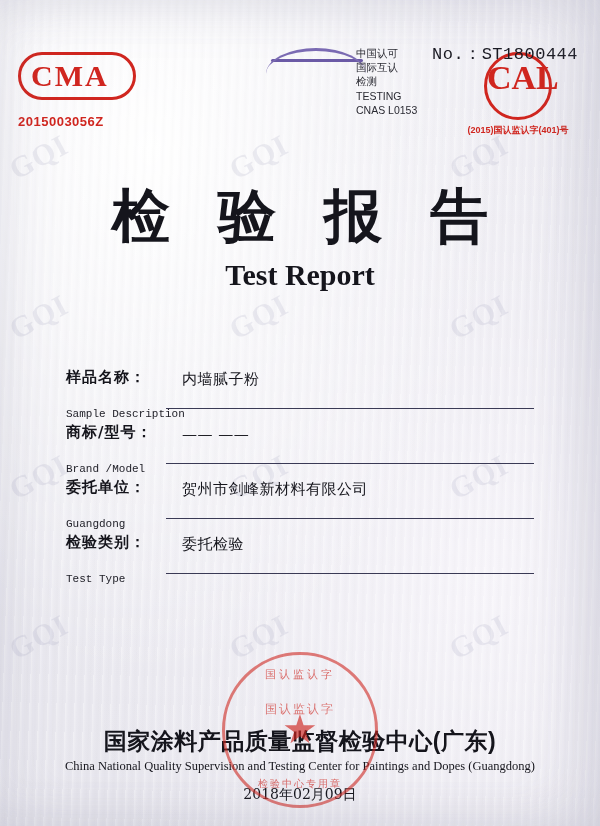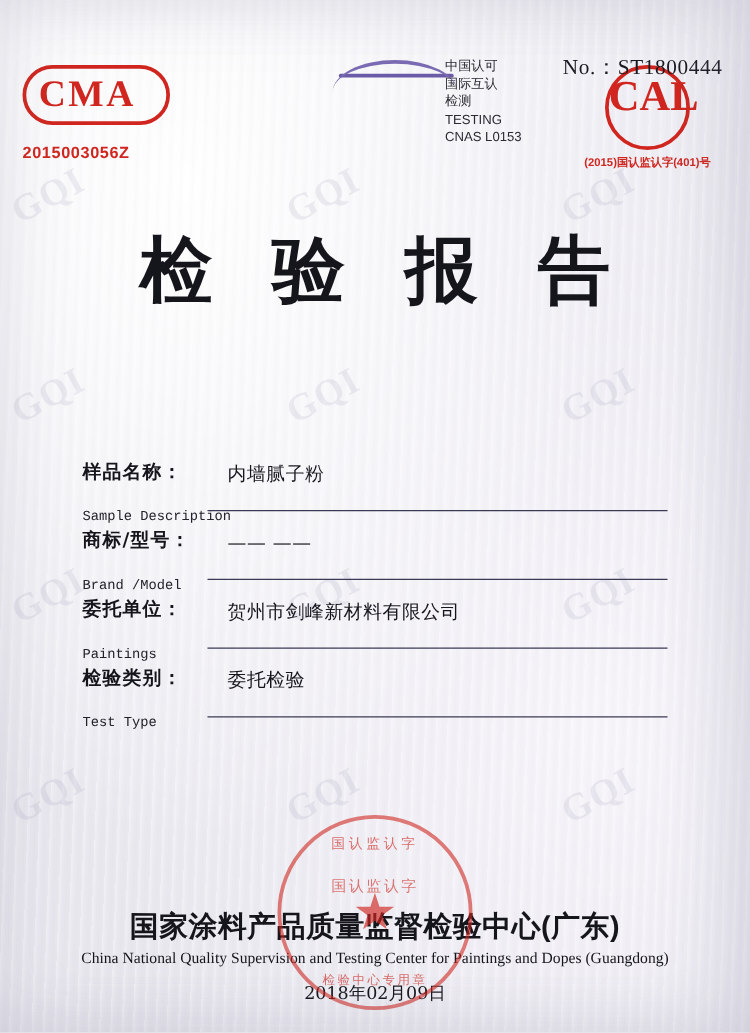--- a/index.html
+++ b/index.html
@@ -215,21 +215,21 @@
     white-space: nowrap;
   }
 
   
   .report-no {
     position: absolute;
     right: 22px;
     top: 8px;
     font-size: 17px;
     color: #1a1a22;
-    font-family: Liberation Serif, serif;
+    font-family: Liberation Mono, monospace;
     letter-spacing: 0.5px;
     white-space: nowrap;
   }
 
   
   .title-cn {
     position: absolute;
     top: 178px;
     left: 0;
     width: 600px;
@@ -436,40 +436,41 @@
       </div>
       <div class="cal-sub">(2015)国认监认字(401)号</div>
     </div>
 
     <div class="report-no">
       <span>No.：</span><span>ST1800444</span>
     </div>
   </div>
 
   <div class="title-cn">检 验 报 告</div>
+  <div class="title-en">Test Report</div>
 
   <div class="fields">
 
     <div class="field-row">
       <div class="field-label-cn">样品名称：</div>
       <div class="field-label-en">Sample Description</div>
       <div class="field-value">内墙腻子粉</div>
       <div class="field-line"></div>
     </div>
 
     <div class="field-row">
       <div class="field-label-cn">商标/型号：</div>
       <div class="field-label-en">Brand /Model</div>
       <div class="field-value">——     ——</div>
       <div class="field-line"></div>
     </div>
 
     <div class="field-row">
       <div class="field-label-cn">委托单位：</div>
-      <div class="field-label-en">Paintings</div>
+      <div class="field-label-en">Guangdong</div>
       <div class="field-value">贺州市剑峰新材料有限公司</div>
       <div class="field-line"></div>
     </div>
 
     <div class="field-row">
       <div class="field-label-cn">检验类别：</div>
       <div class="field-label-en">Test Type</div>
       <div class="field-value">委托检验</div>
       <div class="field-line"></div>
     </div>

